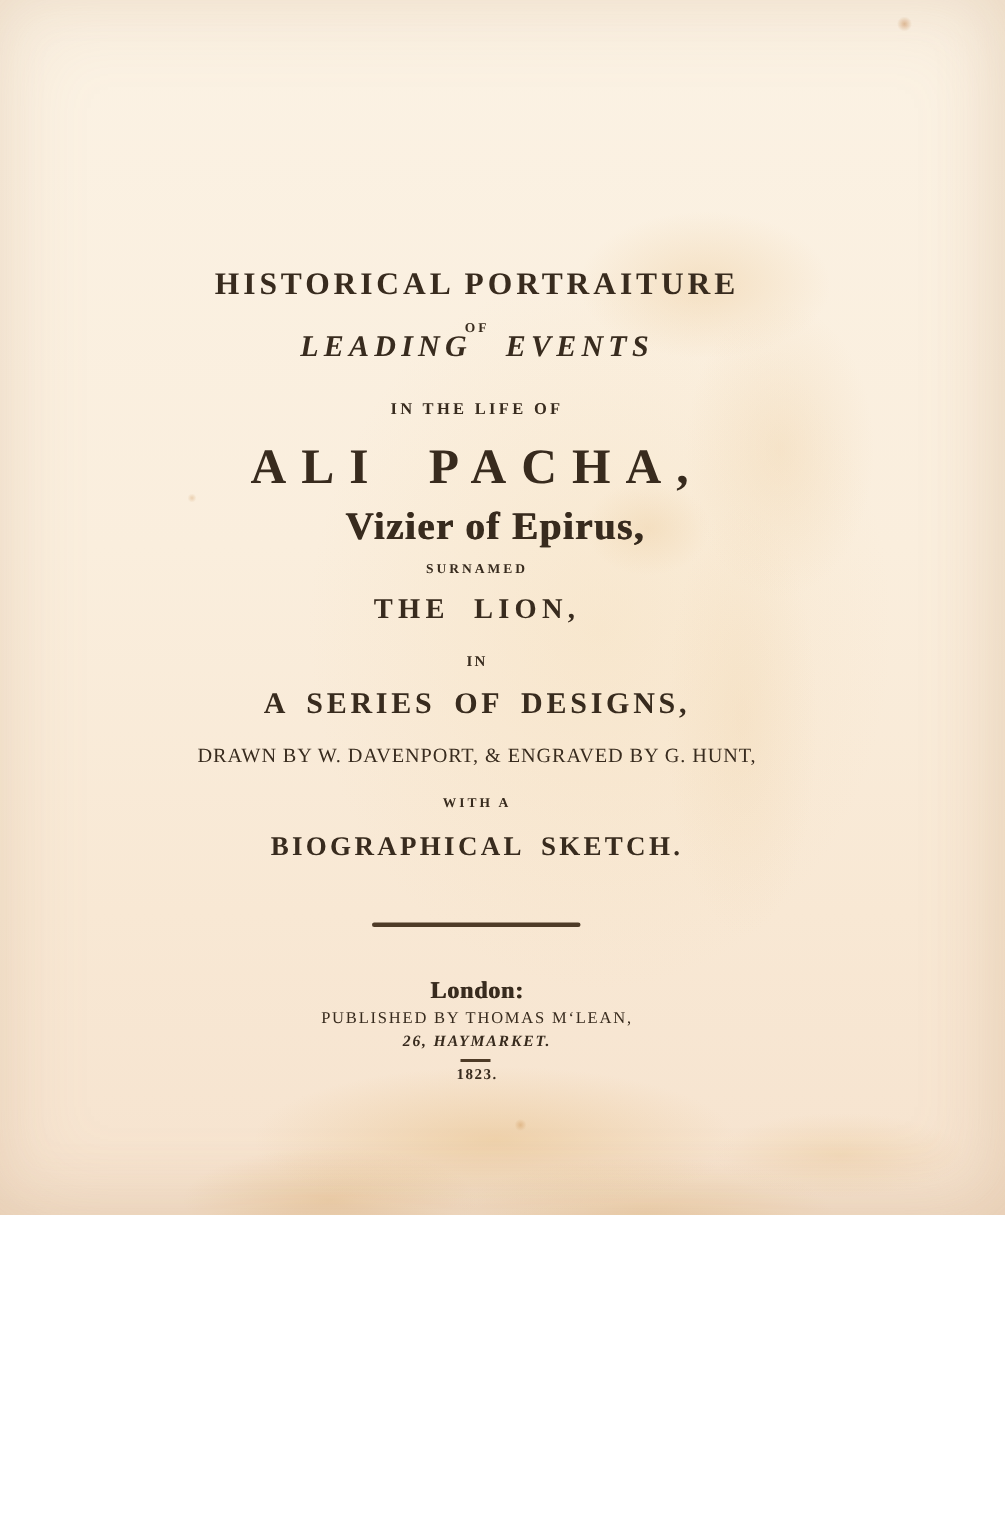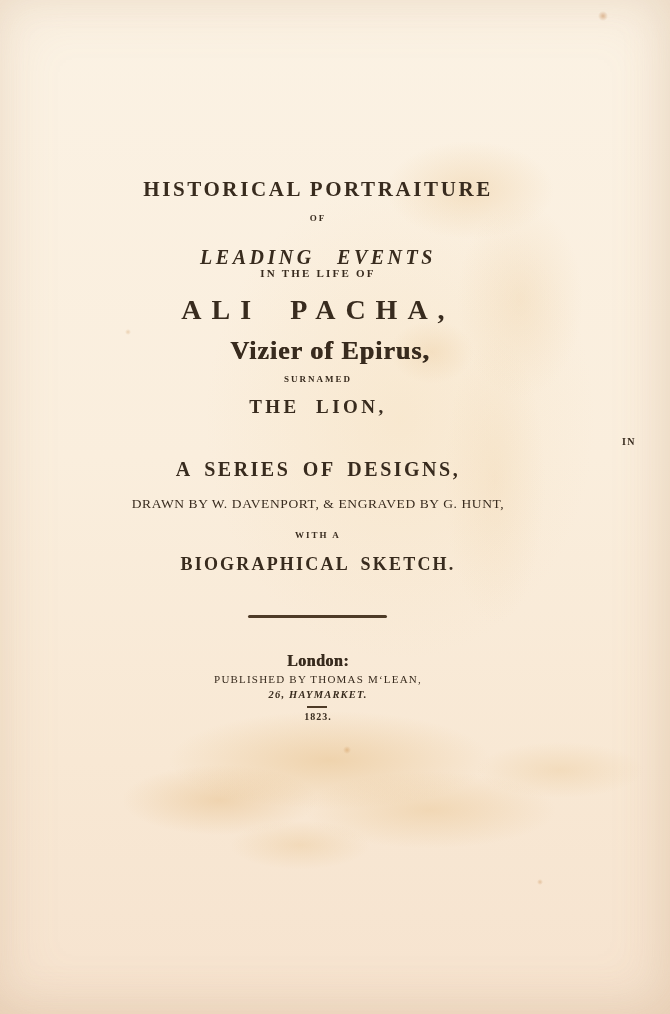--- a/index.html
+++ b/index.html
@@ -1,21 +1,21 @@
 <!DOCTYPE html>
 <html><head>
 <meta charset="utf-8">
 <style>
   html,body{margin:0;padding:0;}
   body{
     width:670px;height:1014px;overflow:hidden;
     font-family:"Liberation Serif","DejaVu Serif",serif;
   }
   .page{
-    position:relative;width:670px;height:1014px;
+    position:relative;width:670px;height:810px;
     background-color:#faeedd;
     background-image:
       
       radial-gradient(ellipse 120px 70px at 470px 190px, rgba(235,200,150,0.40), transparent 70%),
       radial-gradient(ellipse 90px 140px at 520px 300px, rgba(236,204,158,0.30), transparent 70%),
       radial-gradient(ellipse 70px 200px at 495px 480px, rgba(238,208,165,0.25), transparent 72%),
       radial-gradient(ellipse 60px 45px at 432px 352px, rgba(233,198,148,0.30), transparent 70%),
       
       radial-gradient(ellipse 230px 70px at 330px 760px, rgba(228,186,126,0.45), transparent 70%),
       radial-gradient(ellipse 140px 50px at 220px 800px, rgba(226,182,122,0.40), transparent 70%),
@@ -33,27 +33,27 @@
       linear-gradient(180deg,#fbf2e4 0%,#faeedd 45%,#f8e8d4 75%,#f6e3cf 100%);
     box-shadow:inset 0 0 60px rgba(190,150,110,0.18), inset -8px -10px 40px rgba(200,160,120,0.15);
   }
   .tline{
     position:absolute;left:0;width:636px;text-align:center;
     color:#382b1e;line-height:1.05;white-space:nowrap;
   }
   .rule{position:absolute;background:#4e3b27;}
   .t-main   {top:178px;font-size:21px;font-weight:bold;letter-spacing:2.6px;}
   .t-of     {top:214px;font-size:9px;font-weight:bold;letter-spacing:2px;text-align:center;}
-  .t-lead   {top:247px;font-size:20px;font-weight:bold;font-style:italic;letter-spacing:3.5px;word-spacing:14px;}
+  .t-lead   {top:221px;font-size:20px;font-weight:bold;font-style:italic;letter-spacing:3.5px;word-spacing:14px;}
   .t-life   {top:268px;font-size:11px;font-weight:bold;letter-spacing:2.2px;}
-  .t-ali    {top:295px;font-size:28px;font-weight:bold;letter-spacing:10px;word-spacing:12px;}
+  .t-ali    {top:295px;font-size:33px;font-weight:bold;letter-spacing:10px;word-spacing:12px;}
   .t-vizier {top:337px;font-size:26px;font-weight:bold;letter-spacing:1px;text-shadow:0.6px 0 0 #382b1e;padding-left:12px;}
   .t-surn   {top:375px;font-size:9px;font-weight:bold;letter-spacing:2px;}
   .t-lion   {top:397px;font-size:19px;font-weight:bold;letter-spacing:3.5px;word-spacing:8px;}
-  .t-in     {top:437px;font-size:10px;font-weight:bold;letter-spacing:1.5px;text-align:right;}
+  .t-in     {top:437px;font-size:10px;font-weight:bold;letter-spacing:1.5px;}
   .t-series {top:459px;font-size:20px;font-weight:bold;letter-spacing:2.5px;word-spacing:5px;}
   .t-drawn  {top:497px;font-size:13.5px;font-weight:normal;letter-spacing:0.6px;}
   .t-witha  {top:531px;font-size:9px;font-weight:bold;letter-spacing:2px;}
   .t-bio    {top:555px;font-size:18px;font-weight:bold;letter-spacing:2.2px;word-spacing:5px;}
   .rule-main{top:615px;left:248px;width:139px;height:2.5px;border-radius:2px;}
   .t-london {top:653px;font-size:16px;font-weight:bold;letter-spacing:0.5px;text-shadow:0.5px 0 0 #382b1e;}
   .t-publ   {top:674px;font-size:11px;font-weight:normal;letter-spacing:1.2px;}
   .t-haym   {top:689px;font-size:10.5px;font-weight:bold;letter-spacing:1.2px;font-style:italic;}
   .rule-small{top:706px;left:307px;width:20px;height:1.6px;}
   .t-year   {top:712px;font-size:10px;font-weight:bold;letter-spacing:1px;}

